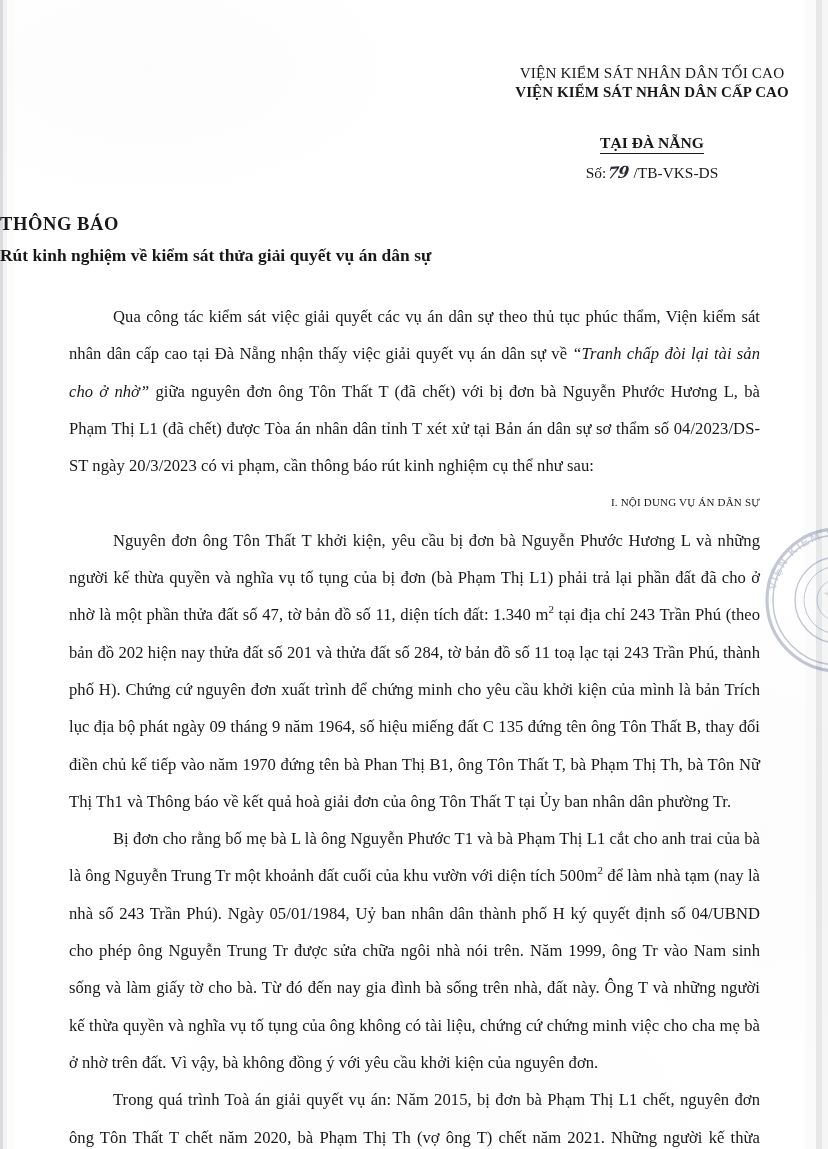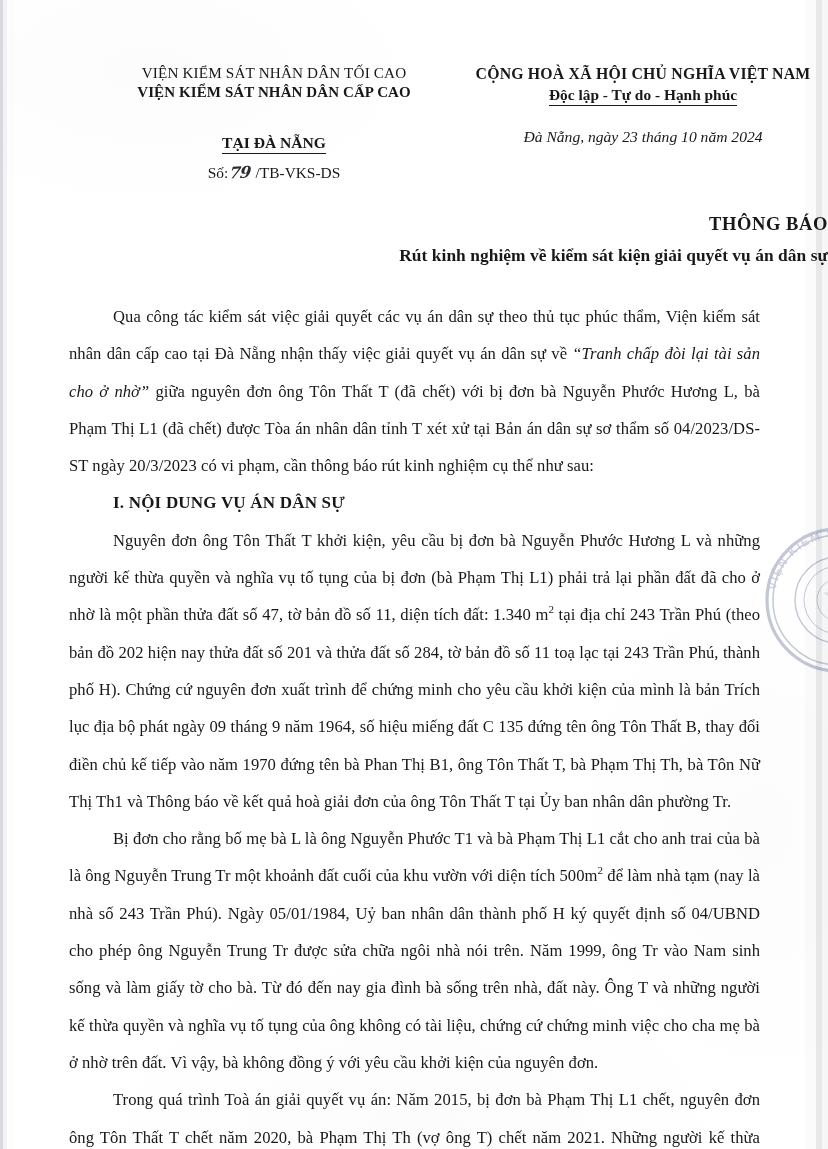--- a/index.html
+++ b/index.html
@@ -129,21 +129,21 @@
     margin-top: 22px;
     white-space: nowrap;
   }
 
   
   .title-block {
     position: absolute;
     top: 214px;
     left: 0;
     width: 100%;
-    text-align: right;
+    text-align: left;
   }
   .title-main {
     font-weight: bold;
     font-size: 18.5px;
     letter-spacing: 0.6px;
   }
   .title-sub {
     font-weight: bold;
     font-size: 17.4px;
     margin-top: 10px;
@@ -161,26 +161,27 @@
     margin: 0 0 0 0;
     font-size: 16.6px;
     line-height: 37.3px;
     text-align: justify;
     text-indent: 44px;
     text-justify: inter-word;
     letter-spacing: 0.05px;
   }
   p.para + p.para { margin-top: 0px; }
   .section-head {
-    font-weight: bold;
-    font-size: 17px;
+    font-weight: normal;
+    font-size: 11px;
     line-height: 37.3px;
     text-indent: 44px;
     margin: 0;
     letter-spacing: 0.2px;
+    text-align: right;
   }
   .ital { font-style: italic; }
   .sup { font-size: 11px; vertical-align: super; line-height: 0; }
 
   
   #seal {
     position: absolute;
     top: 514px;
     left: 752px;
     width: 172px;
@@ -201,31 +202,26 @@
 
     <div class="hdr-left">
       <div class="org-line1">VIỆN KIỂM SÁT NHÂN DÂN TỐI CAO</div>
       <div class="org-line2">VIỆN KIỂM SÁT NHÂN DÂN CẤP CAO</div>
       <div><span class="org-line3">TẠI ĐÀ NẴNG</span></div>
       <div class="doc-number">
         <span>Số:</span><span class="hand">79</span><span>/TB-VKS-DS</span>
       </div>
     </div>
 
-    <div class="hdr-right">
-      <div class="nation-line">CỘNG HOÀ XÃ HỘI CHỦ NGHĨA VIỆT NAM</div>
-      <div><span class="motto">Độc lập - Tự do - Hạnh phúc</span></div>
-      <div class="place-date">Đà Nẵng, ngày 23 tháng 10  năm 2024</div>
-    </div>
 
   </div>
 
   <div class="title-block">
     <div class="title-main">THÔNG BÁO</div>
-    <div class="title-sub">Rút kinh nghiệm về kiểm sát kiện giải quyết vụ án dân sự</div>
+    <div class="title-sub">Rút kinh nghiệm về kiểm sát thửa giải quyết vụ án dân sự</div>
   </div>
 
   <div class="body-block">
 
     <p class="para"><span>Qua công tác kiểm sát việc giải quyết các vụ án dân sự theo thủ tục phúc thẩm, Viện kiểm sát nhân dân cấp cao tại Đà Nẵng nhận thấy việc giải quyết vụ án dân sự về </span><span class="ital">“Tranh chấp đòi lại tài sản cho ở nhờ”</span><span> giữa nguyên đơn ông Tôn Thất T (đã chết) với bị đơn bà Nguyễn Phước Hương L, bà Phạm Thị L1 (đã chết) được Tòa án nhân dân tỉnh T xét xử tại Bản án dân sự sơ thẩm số 04/2023/DS-ST ngày 20/3/2023 có vi phạm, cần thông báo rút kinh nghiệm cụ thể như sau:</span></p>
 
     <p class="section-head">I. NỘI DUNG VỤ ÁN DÂN SỰ</p>
 
     <p class="para"><span>Nguyên đơn ông Tôn Thất T khởi kiện, yêu cầu bị đơn bà Nguyễn Phước Hương L và những người kế thừa quyền và nghĩa vụ tố tụng của bị đơn (bà Phạm Thị L1) phải trả lại phần đất đã cho ở nhờ là một phần thửa đất số 47, tờ bản đồ số 11, diện tích đất: 1.340 m</span><span class="sup">2</span><span> tại địa chỉ 243 Trần Phú (theo bản đồ 202 hiện nay thửa đất số 201 và thửa đất số 284, tờ bản đồ số 11 toạ lạc tại 243 Trần Phú, thành phố H). Chứng cứ nguyên đơn xuất trình để chứng minh cho yêu cầu khởi kiện của mình là bản Trích lục địa bộ phát ngày 09 tháng 9 năm 1964, số hiệu miếng đất C 135 đứng tên ông Tôn Thất B, thay đổi điền chủ kế tiếp vào năm 1970 đứng tên bà Phan Thị B1, ông Tôn Thất T, bà Phạm Thị Th, bà Tôn Nữ Thị Th1 và Thông báo về kết quả hoà giải đơn của ông Tôn Thất T tại Ủy ban nhân dân phường Tr.</span></p>
 

